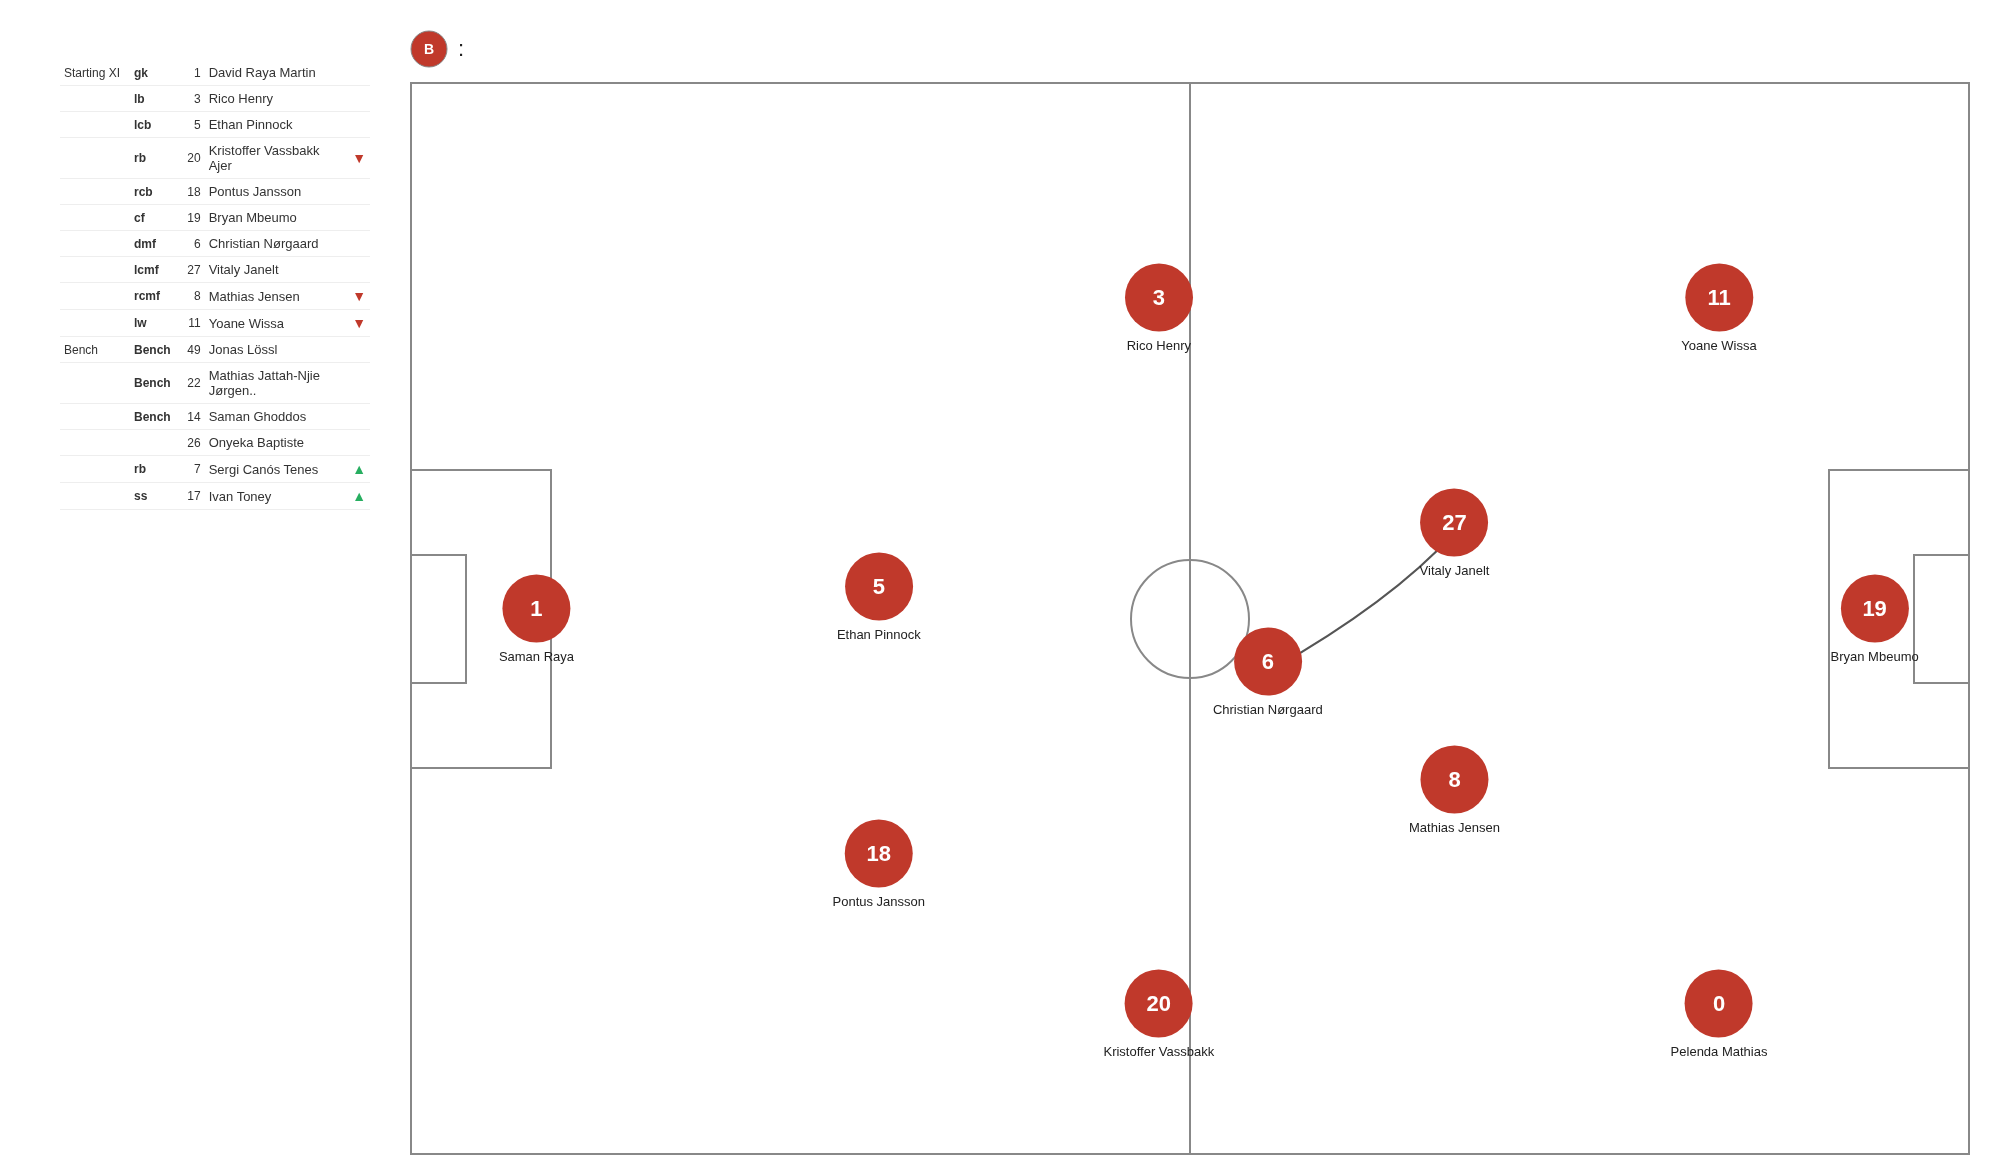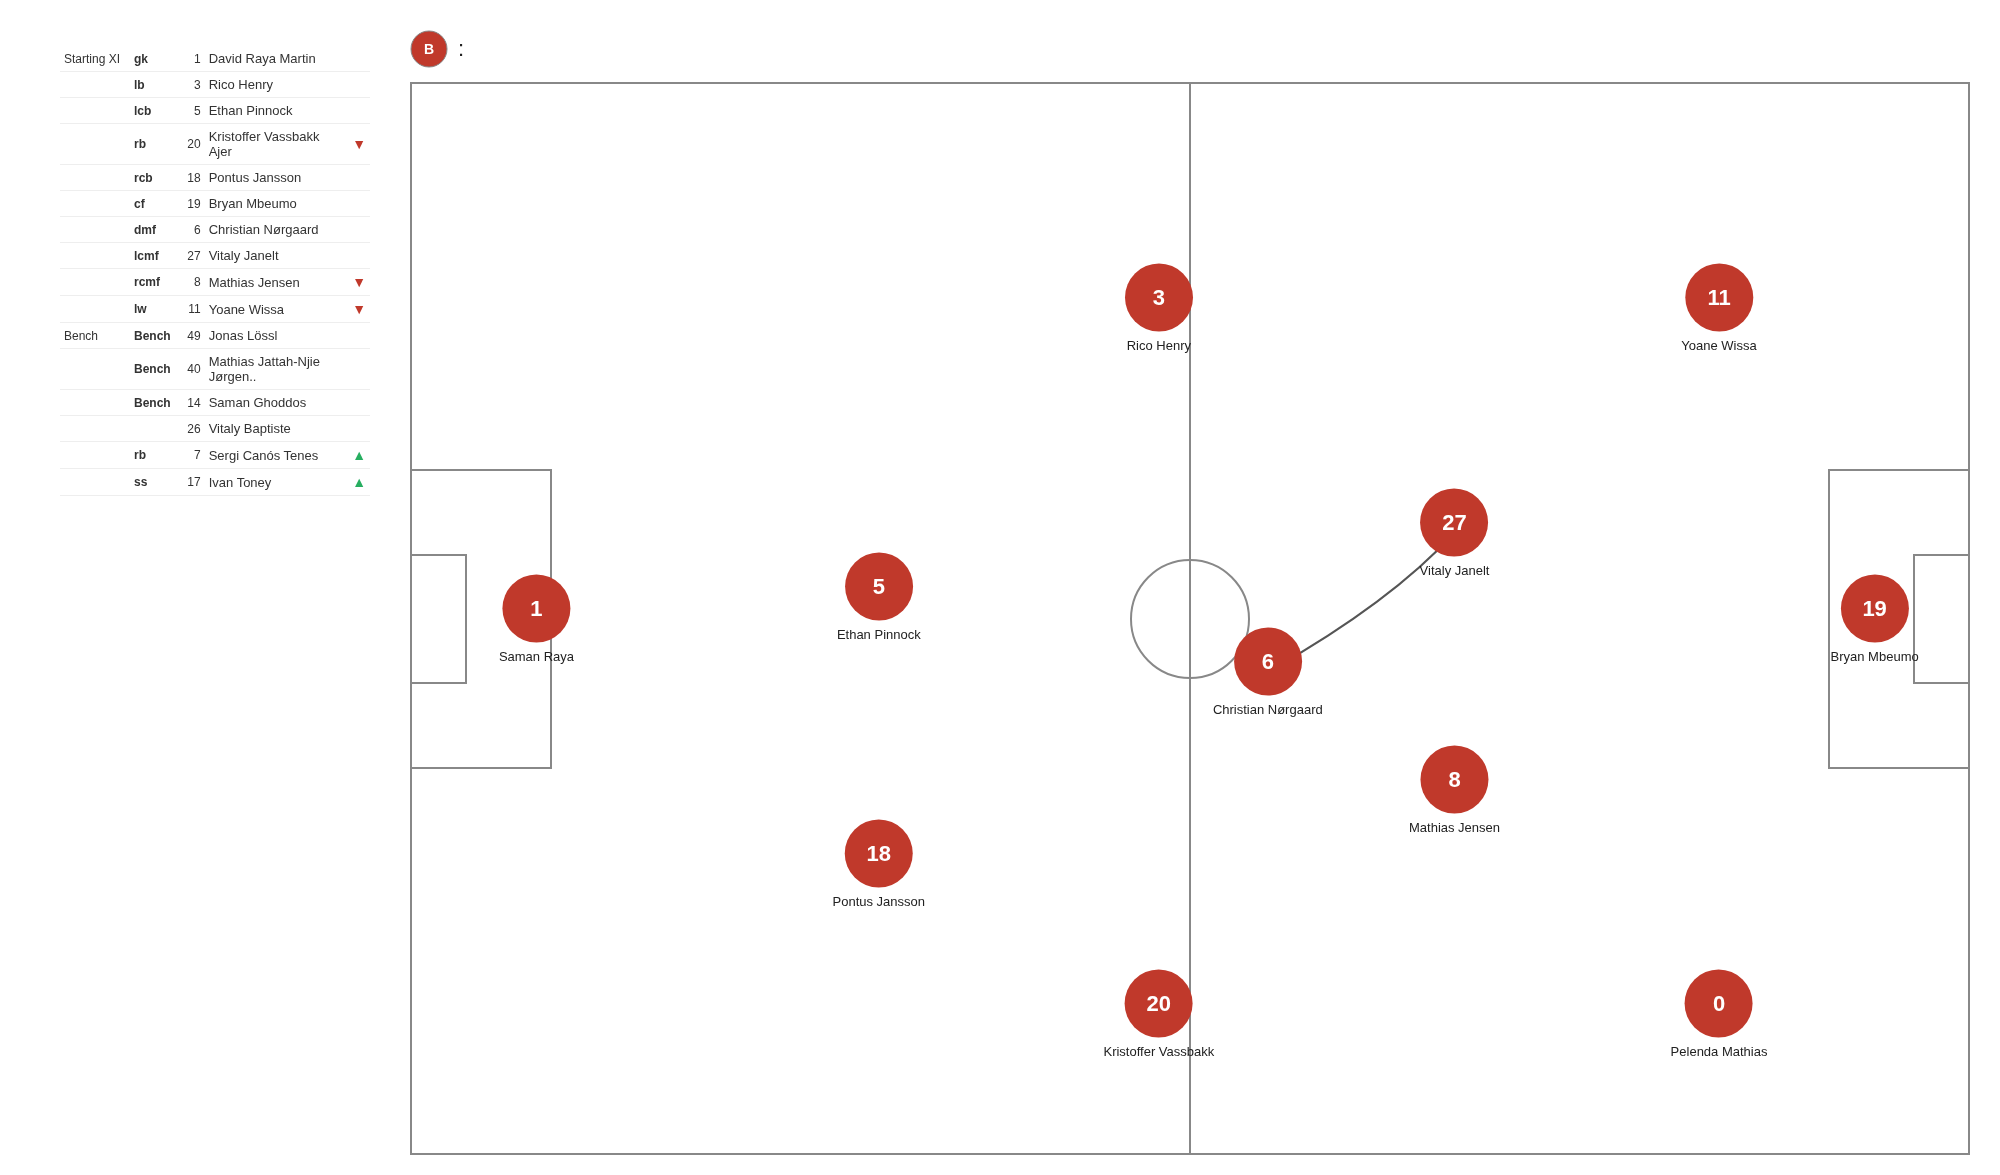--- a/index.html
+++ b/index.html
@@ -11,21 +11,21 @@
       width: 2000px;
       height: 1175px;
       overflow: hidden;
       display: flex;
     }
 
     
     .left-panel {
       width: 390px;
       min-width: 390px;
-      padding: 28px 20px 20px 60px;
+      padding: 42px 20px 20px 60px;
       background: #fff;
     }
     .panel-title {
       font-size: 22px;
       font-weight: 600;
       margin-bottom: 18px;
       color: #222;
     }
     .lineup-table {
       width: 100%;
@@ -309,40 +309,40 @@
       <td class="col-pos">Bench</td>
       <td class="col-num">49</td>
       <td class="col-name">Jonas Lössl</td>
       <td class="col-icon">
         
       </td>
     </tr>
         <tr>
       <td class="col-section"></td>
       <td class="col-pos">Bench</td>
-      <td class="col-num">40</td>
+      <td class="col-num">22</td>
       <td class="col-name">Mathias Jattah-Njie Jørgen..</td>
       <td class="col-icon">
         
       </td>
     </tr>
         <tr>
       <td class="col-section"></td>
       <td class="col-pos">Bench</td>
       <td class="col-num">14</td>
       <td class="col-name">Saman Ghoddos</td>
       <td class="col-icon">
         
       </td>
     </tr>
         <tr>
       <td class="col-section"></td>
       <td class="col-pos"></td>
       <td class="col-num">26</td>
-      <td class="col-name">Vitaly Baptiste</td>
+      <td class="col-name">Onyeka Baptiste</td>
       <td class="col-icon">
         
       </td>
     </tr>
         <tr>
       <td class="col-section"></td>
       <td class="col-pos">rb</td>
       <td class="col-num">7</td>
       <td class="col-name">Sergi Canós Tenes</td>
       <td class="col-icon">

